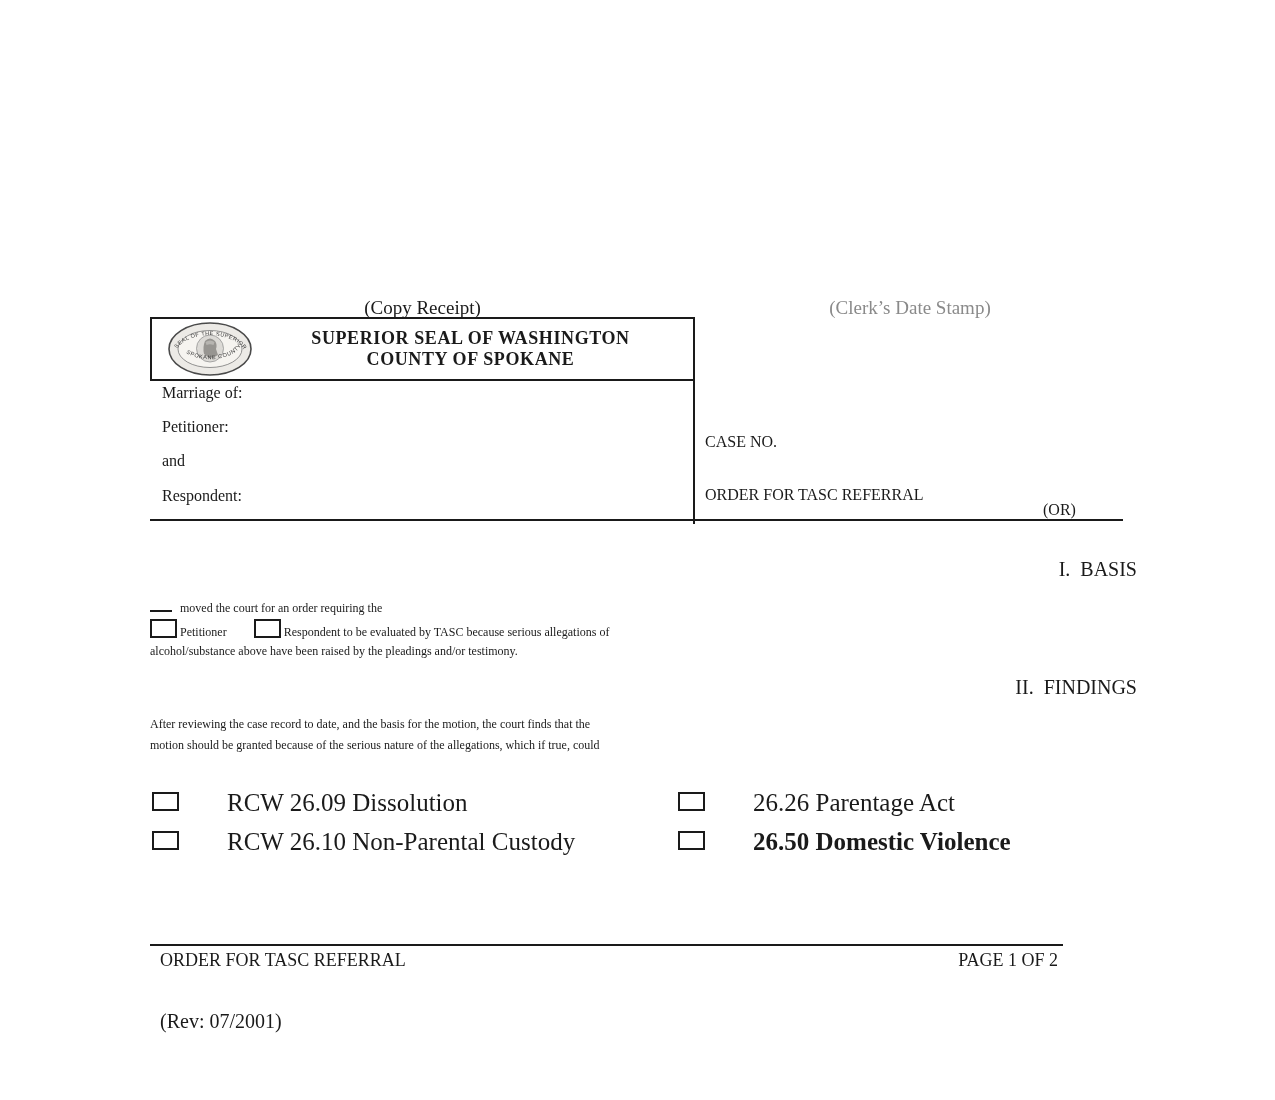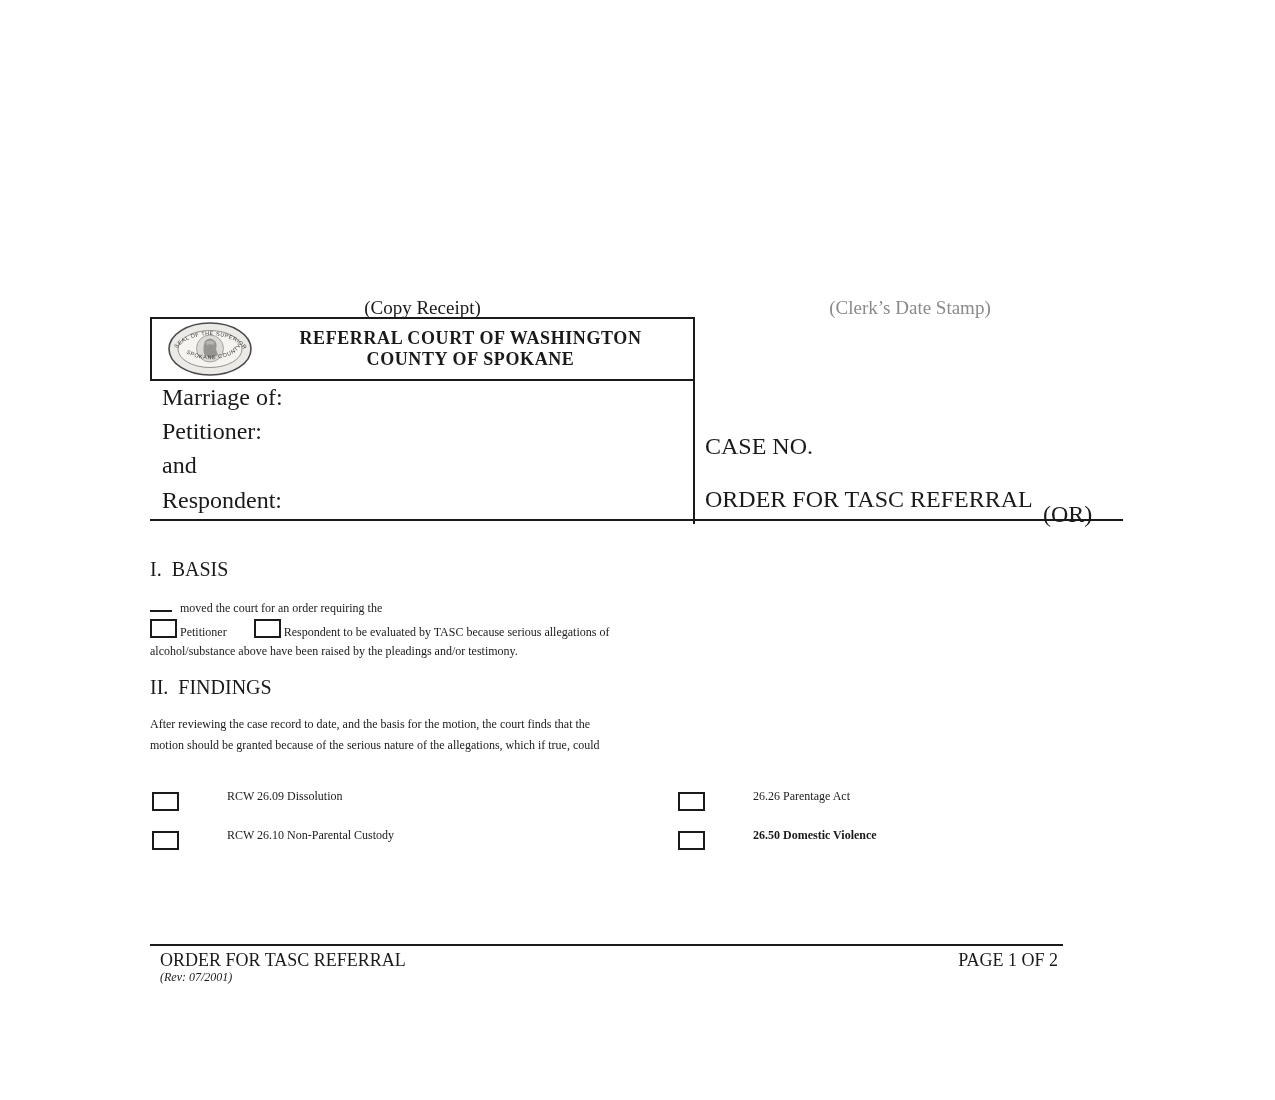--- a/index.html
+++ b/index.html
@@ -23,53 +23,53 @@
     border: 2px solid #1a1a1a; box-sizing: border-box;
     background: #ffffff;
   }
   .seal-wrap { position: absolute; left: 14px; top: 2px; width: 88px; height: 56px; }
   .court-title {
     position: absolute; left: 100px; right: 4px; top: 9px;
     font-weight: bold; font-size: 18px; line-height: 21px;
     letter-spacing: 0.6px; text-align: center; white-space: nowrap;
   }
 
-  .caption-label { font-size: 24px; }
+  .caption-label { font-size: 16px; }
 
   .v-divider { left: 693px; top: 317px; width: 2px; height: 207px; background: #1a1a1a; }
   .h-line { background: #1a1a1a; height: 2px; }
 
   .section-heading {
-    font-size: 20px; white-space: pre; width: 973px; left: 150px; text-align: left;
+    font-size: 20px; white-space: pre; width: 973px; left: 164px; text-align: right;
   }
 
   .para { font-size: 12px; line-height: 19.5px; }
   .para .pline { white-space: nowrap; }
 
   .cbx {
     display: inline-block; width: 23px; height: 15px;
     border: 2px solid #1a1a1a; background: #ffffff;
     vertical-align: -2px;
   }
   .cbx-abs {
     position: absolute; width: 23px; height: 15px;
     border: 2px solid #1a1a1a; background: #ffffff;
   }
   .blank-line {
     display: inline-block; width: 22px; height: 14px;
     border-bottom: 2px solid #1a1a1a; margin-right: 8px;
   }
-  .opt-label { position: absolute; font-size: 12px; white-space: nowrap; }
+  .opt-label { position: absolute; font-size: 25px; white-space: nowrap; }
 
   .footer-row {
     left: 160px; top: 950px; width: 898px;
     display: flex; justify-content: space-between;
     font-size: 18px;
   }
-  .footer-rev { left: 160px; top: 970px; font-size: 12px; font-style: italic; }
+  .footer-rev { left: 160px; top: 1010px; font-size: 20px; }
 
   .findings-para { left: 150px; top: 714px; line-height: 20.5px; }
 </style>
 </head>
 <body>
 
 <div class="page">
 
   <div class="abs small-label center" style="left:150px; top:297px; width:545px;">(Copy Receipt)</div>
   <div class="abs small-label center muted" style="left:700px; top:297px; width:420px;">(Clerk’s Date Stamp)</div>
@@ -88,21 +88,21 @@
         </defs>
         <text font-size="5.6" fill="#3a3a3a" letter-spacing="0.4" font-family="Liberation Sans, sans-serif">
           <textPath href="#sealArcTop" startOffset="4">SEAL OF THE SUPERIOR COURT</textPath>
         </text>
         <text font-size="5.6" fill="#3a3a3a" letter-spacing="0.6" font-family="Liberation Sans, sans-serif">
           <textPath href="#sealArcBottom" startOffset="10">SPOKANE COUNTY</textPath>
         </text>
       </svg>
     </div>
     <div class="court-title">
-      <div>REFERRAL COURT OF WASHINGTON</div>
+      <div>SUPERIOR SEAL OF WASHINGTON</div>
       <div>COUNTY OF SPOKANE</div>
     </div>
   </div>
 
   <div class="abs caption-label" style="left:162px; top:384px;">Marriage of:</div>
   <div class="abs caption-label" style="left:162px; top:418px;">Petitioner:</div>
   <div class="abs caption-label" style="left:162px; top:452px;">and</div>
   <div class="abs caption-label" style="left:162px; top:487px;">Respondent:</div>
 
   <div class="abs v-divider"></div>

